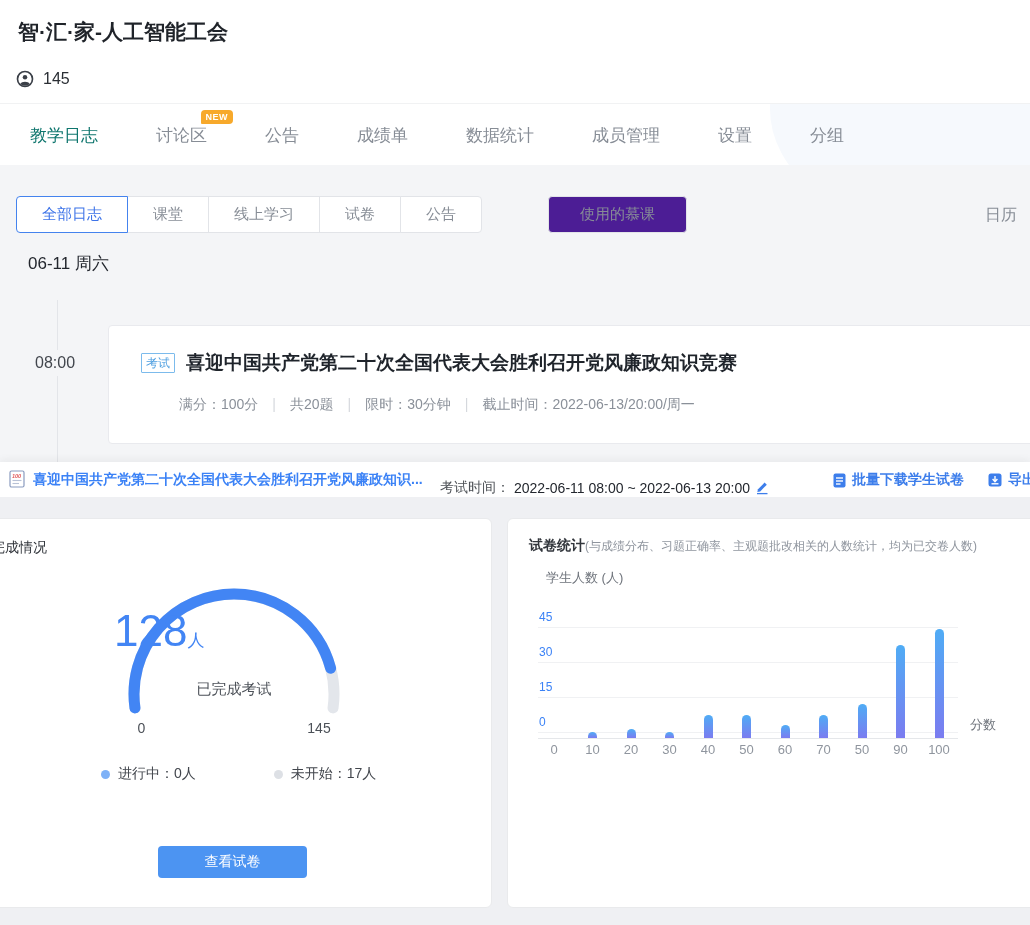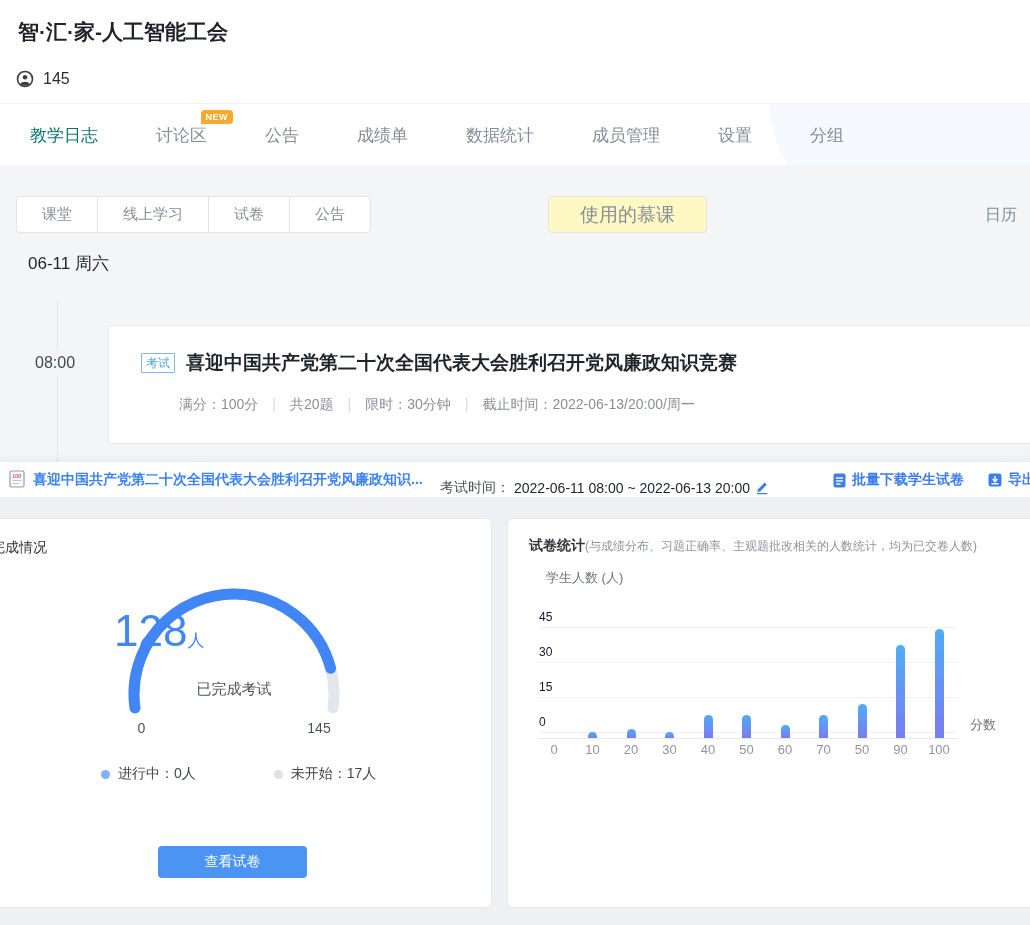--- a/index.html
+++ b/index.html
@@ -19,21 +19,21 @@
   .tab{position:relative;font-size:17px;color:#878D96;cursor:pointer;white-space:nowrap;}
   .tab.active{color:#0f766e;}
   .new-badge{position:absolute;top:-14px;right:-26px;background:#F7A92B;color:#fff;font-size:9px;font-style:normal;font-weight:700;padding:2px 5px;border-radius:4px 4px 4px 1px;letter-spacing:.5px;}
   
   .content{position:absolute;left:0;top:165px;width:1030px;height:297px;background:#F4F5F7;}
   .seg-group{position:absolute;left:16px;top:31px;display:flex;}
   .seg{height:37px;padding:0 25px;background:#fff;border:1px solid #E2E4E8;margin-left:-1px;font-size:15px;color:#878D96;display:flex;align-items:center;cursor:pointer;box-sizing:border-box;}
   .seg:first-child{margin-left:0;border-radius:4px 0 0 4px;}
   .seg:last-child{border-radius:0 4px 4px 0;}
   .seg.active{border:1px solid #4483EE;color:#3D73E8;z-index:2;border-radius:4px 0 0 4px;}
-  .mooc-btn{position:absolute;left:548px;top:31px;height:37px;padding:0 31px;background:#fef9c3;border:1px solid #E2E4E8;border-radius:4px;font-size:19px;color:#878D96;cursor:pointer;font-family:inherit;}
+  .mooc-btn{position:absolute;left:548px;top:31px;height:37px;padding:0 31px;background:#4c1d95;border:1px solid #E2E4E8;border-radius:4px;font-size:15px;color:#878D96;cursor:pointer;font-family:inherit;}
   .calendar{position:absolute;left:985px;top:40px;font-size:16px;color:#878D96;white-space:nowrap;cursor:pointer;}
   .date-label{position:absolute;left:28px;top:87px;font-size:17px;color:#23272E;}
   .tl-line{position:absolute;left:57px;top:135px;width:1px;height:162px;background:#E3E5E9;}
   .tl-time{position:absolute;left:28px;top:185px;font-size:16px;color:#42464D;background:#F4F5F7;padding:4px 7px;}
   .entry-card{position:absolute;left:108px;top:160px;width:940px;height:119px;background:#fff;border:1px solid #E9EAEE;border-radius:4px;box-sizing:border-box;cursor:pointer;}
   .entry-head{position:absolute;left:32px;top:24px;display:flex;align-items:center;gap:11px;}
   .exam-badge{border:1px solid #7CBBEC;color:#4E9FE0;font-size:12px;padding:3px 4px;border-radius:1px;line-height:1;flex:none;}
   .entry-title{font-size:19px;font-weight:700;color:#1F242B;white-space:nowrap;}
   .entry-meta{position:absolute;left:70px;top:70px;font-size:14px;color:#8A9099;white-space:nowrap;}
   .entry-meta .sep{color:#D5D8DD;margin:0 14px;}
@@ -66,21 +66,21 @@
   .legend-item .dot{width:9px;height:9px;border-radius:50%;display:inline-block;}
   .view-btn{position:absolute;left:179px;top:327px;width:149px;height:32px;background:#4C94F2;border:none;border-radius:4px;color:#fff;font-size:14px;cursor:pointer;font-family:inherit;}
   
   .stats-head{position:absolute;left:21px;top:17px;white-space:nowrap;}
   .stats-title{font-size:14px;color:#32363C;font-weight:700;}
   .stats-sub{font-size:12px;color:#8F959E;}
   .chart-ylabel{position:absolute;left:38px;top:50px;font-size:13px;color:#6E737B;}
   .plot{position:absolute;left:0;top:0;width:100%;height:100%;}
   .gridline{position:absolute;left:30px;width:420px;height:1px;background:#F0F1F3;}
   .gridline.base{background:#E5E7EA;}
-  .ytick{position:absolute;left:31px;font-size:12px;color:#0f172a;}
+  .ytick{position:absolute;left:31px;font-size:12px;color:#3b82f6;}
   .bar{position:absolute;width:9px;border-radius:4.5px 4.5px 0 0;}
   .xtick{position:absolute;width:30px;text-align:center;font-size:13px;color:#8F959E;}
   .xaxis-label{position:absolute;left:462px;top:197px;font-size:13px;color:#6E737B;}
 </style>
 </head>
 <body>
 
 <h1 class="course-title">智·汇·家-人工智能工会</h1>
 <div class="members">
   <svg width="18" height="18" viewBox="0 0 24 24">
@@ -100,20 +100,21 @@
       <div class="tab"><span>成绩单</span></div>
       <div class="tab"><span>数据统计</span></div>
       <div class="tab"><span>成员管理</span></div>
       <div class="tab"><span>设置</span></div>
       <div class="tab"><span>分组</span></div>
     </div>
 </nav>
 
 <main class="content">
   <div class="seg-group">
+      <button class="seg active">全部日志</button>
       <button class="seg">课堂</button>
       <button class="seg">线上学习</button>
       <button class="seg">试卷</button>
       <button class="seg">公告</button>
     </div>
   <button class="mooc-btn">使用的慕课</button>
   <span class="calendar">日历</span>
 
   <div class="date-label">06-11 周六</div>
   <div class="tl-line"></div>

